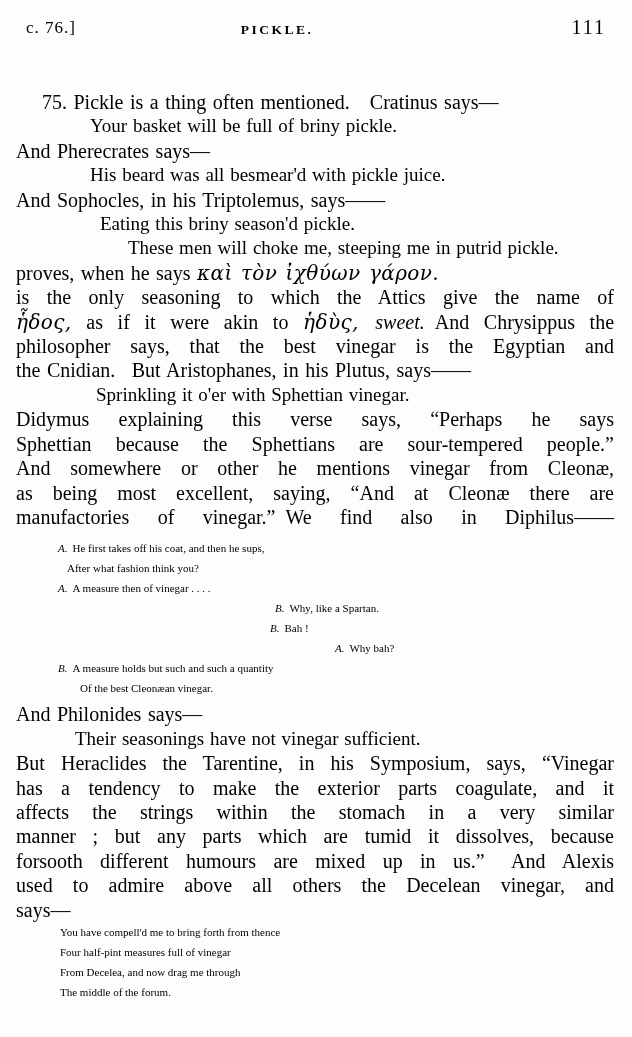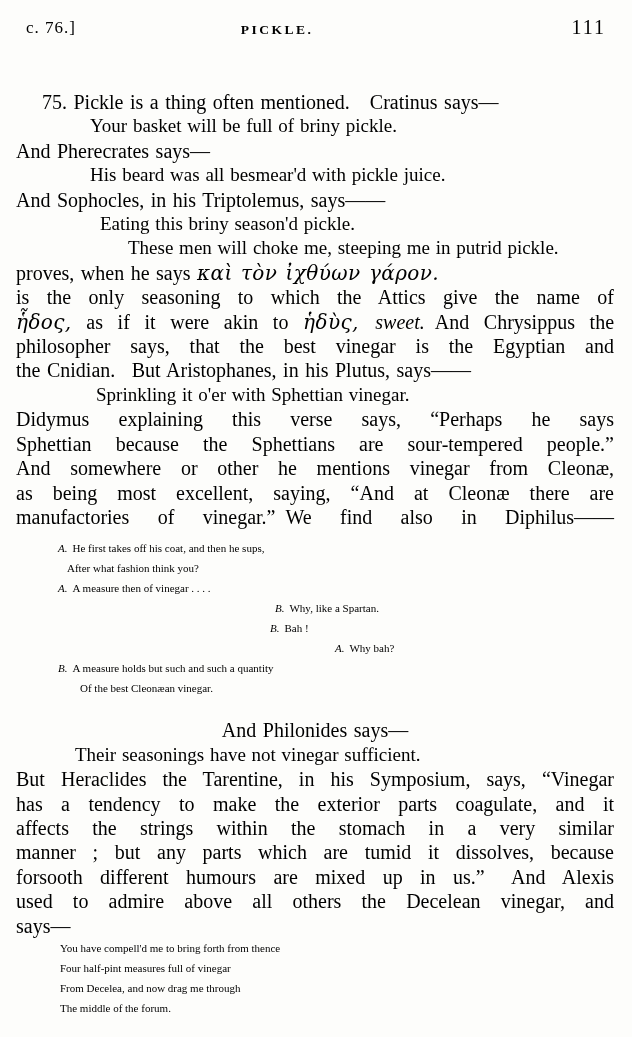--- a/index.html
+++ b/index.html
@@ -14,21 +14,21 @@
   .h-title{position:absolute;left:0;right:0;top:6px;text-align:center;
     font-size:13.5px;font-weight:700;letter-spacing:2.5px;transform:translateX(-38px);}
   .h-page{position:absolute;right:8px;top:0;font-size:20px;letter-spacing:2px;}
   .bl{font-size:20px;line-height:24.4px;word-spacing:1.5px;}
   .j{text-align:justify;text-align-last:justify;}
   .ind{text-indent:26px;margin-top:48px;}
   .ql{font-size:19px;line-height:24.4px;word-spacing:1px;}
   .dl{font-size:11px;line-height:20px;}
   .qb{font-size:11px;line-height:20px;margin-left:44px;}
   .dlg{margin-top:9px;}
-  .mt4{margin-top:20px;text-align:center;}
+  .mt4{margin-top:4px;}
   .sp{font-style:italic;padding-right:5px;}
   .greek{font-family:"DejaVu Serif",serif;font-style:italic;letter-spacing:.4px;}
   .it{font-style:italic;}
 </style>
 </head>
 <body>
 
 <div class="page">
 
   <div class="hdr">

